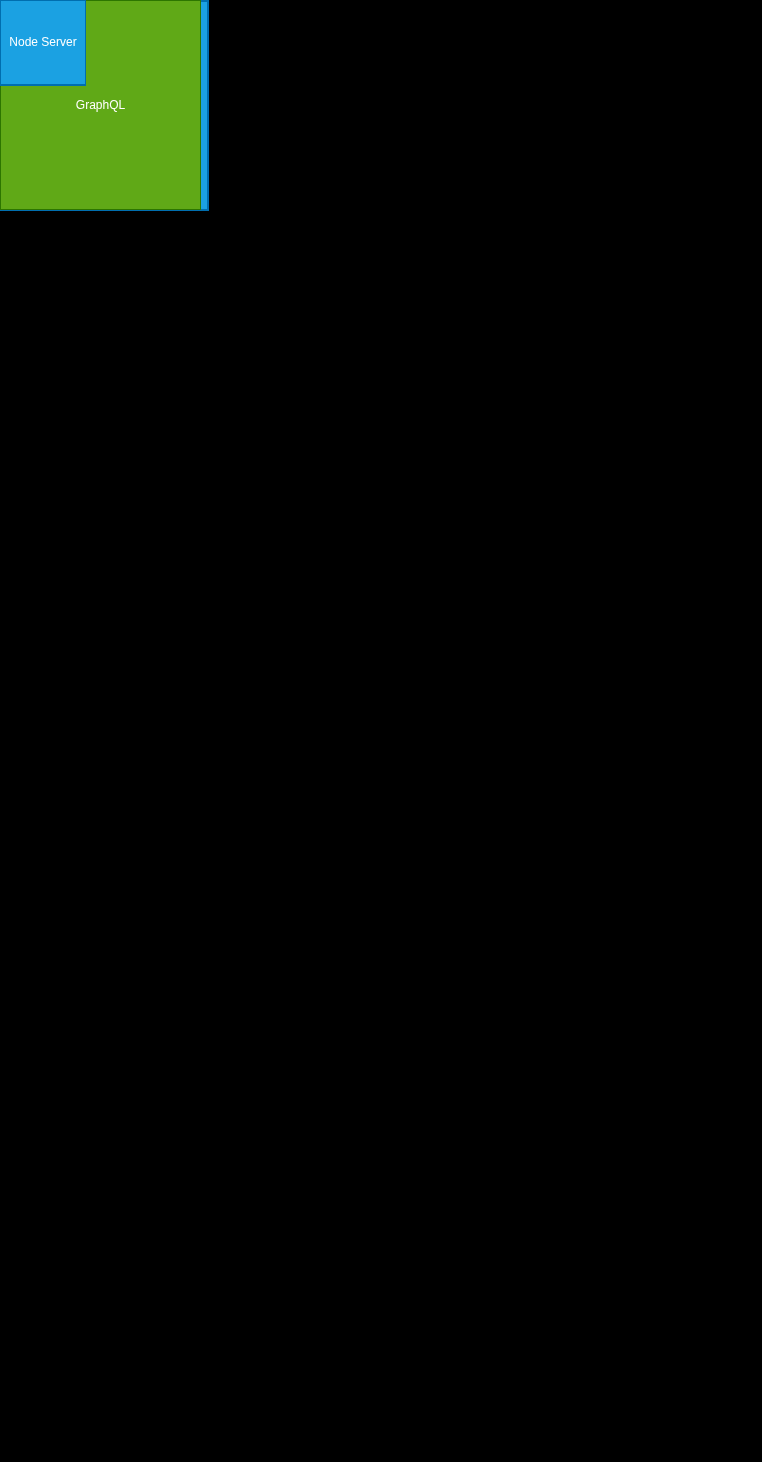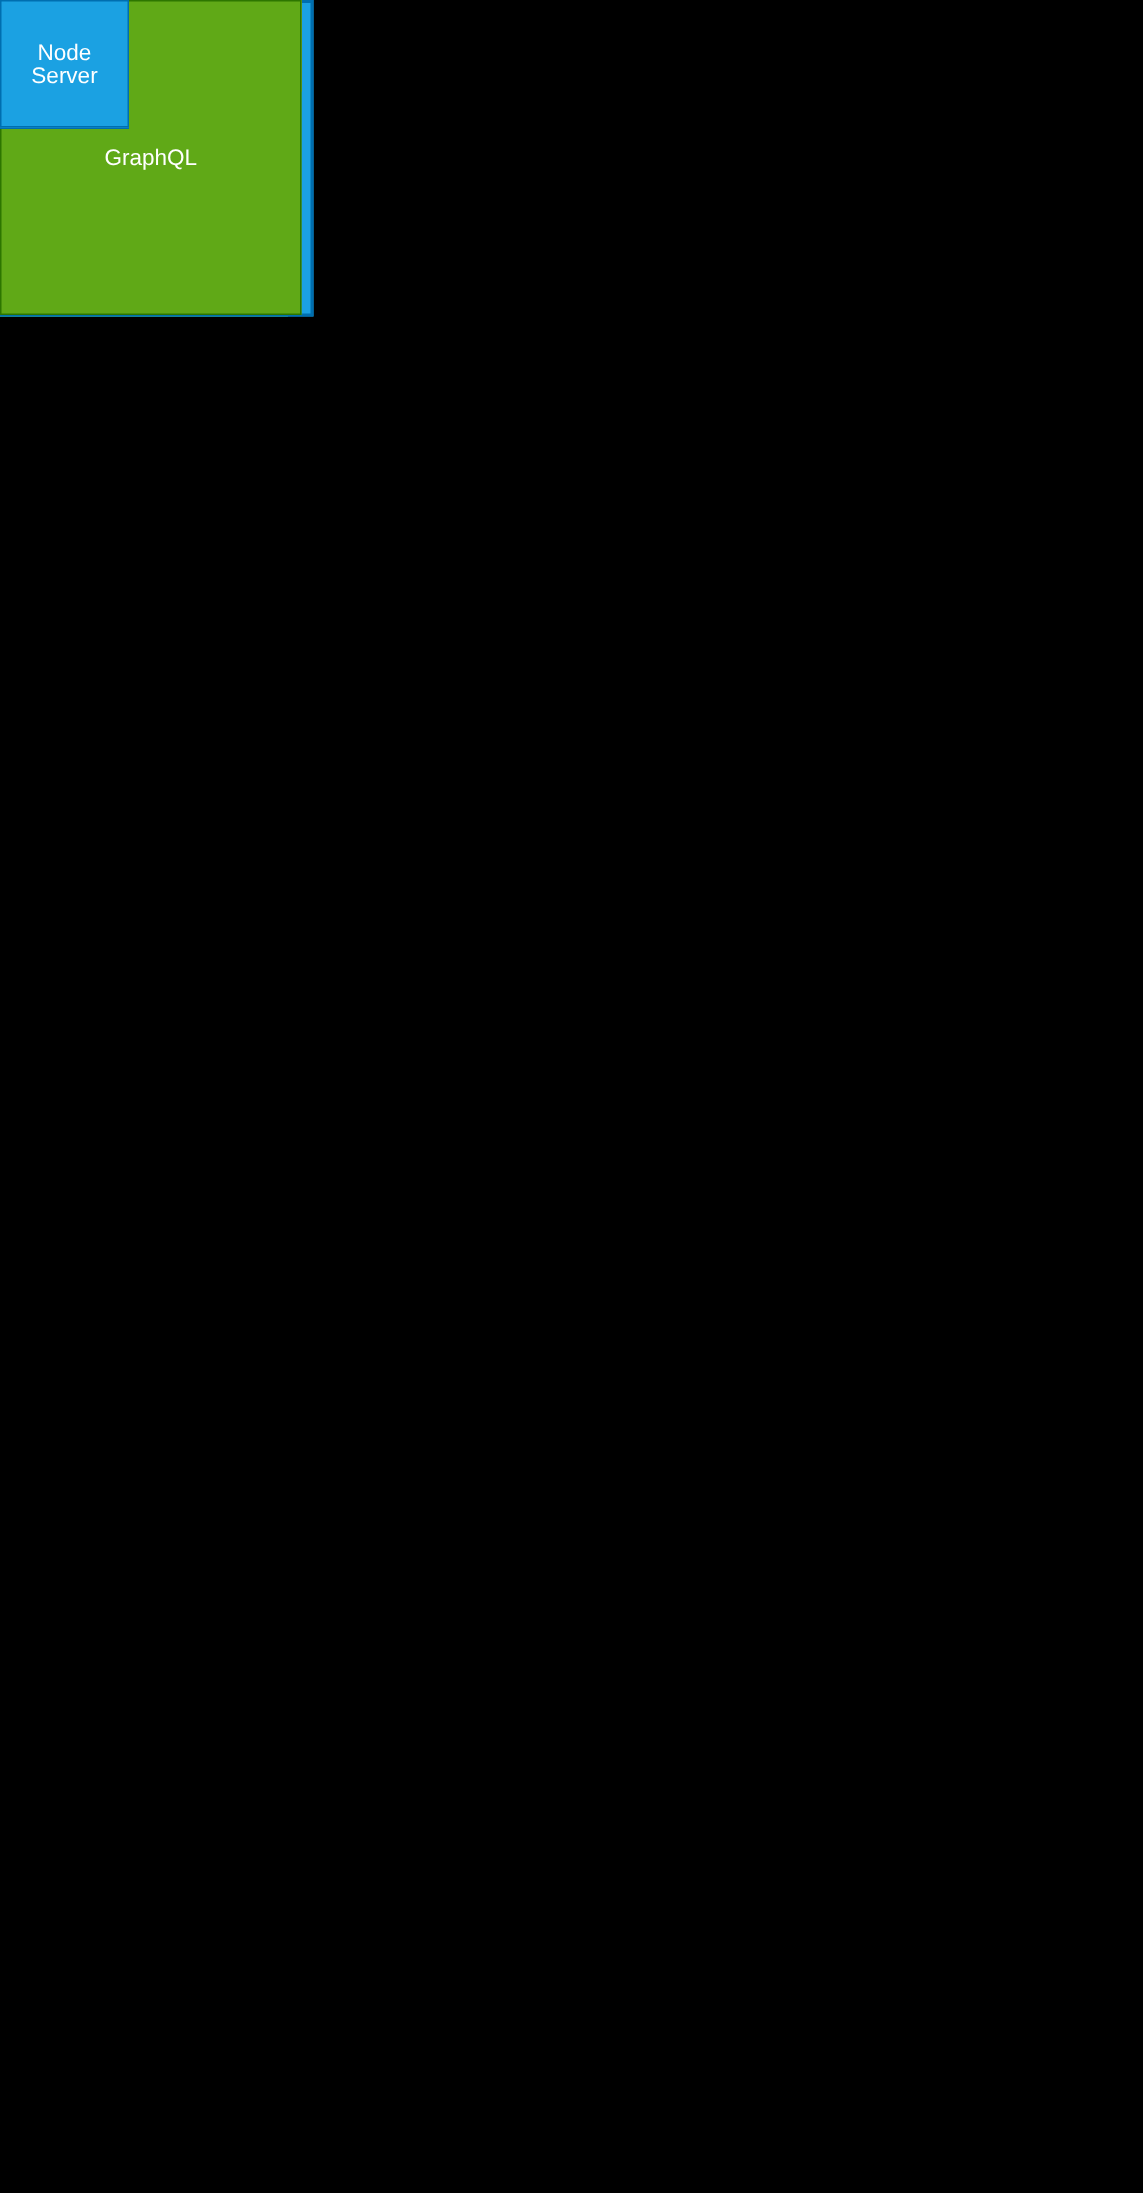--- a/index.html
+++ b/index.html
@@ -13,21 +13,21 @@
   }
   .box{
     position:absolute;
     box-sizing:border-box;
     border:1px solid #000;
     display:flex;
     align-items:center;
     justify-content:center;
     text-align:center;
     color:#fff;
-    font-size:15px;
+    font-size:12px;
     line-height:15px;
     white-space:pre-line;
     overflow:hidden;
   }
   .thick{border-width:2px;}
 
   
   .b-s1-frontend  {left:0;   top:40;   width:192px; height:211px;}
   .b-s1-einzel    {left:351; top:0;    width:81px;  height:40px;}
   .b-s1-login     {left:351; top:40;   width:81px;  height:81px;}

